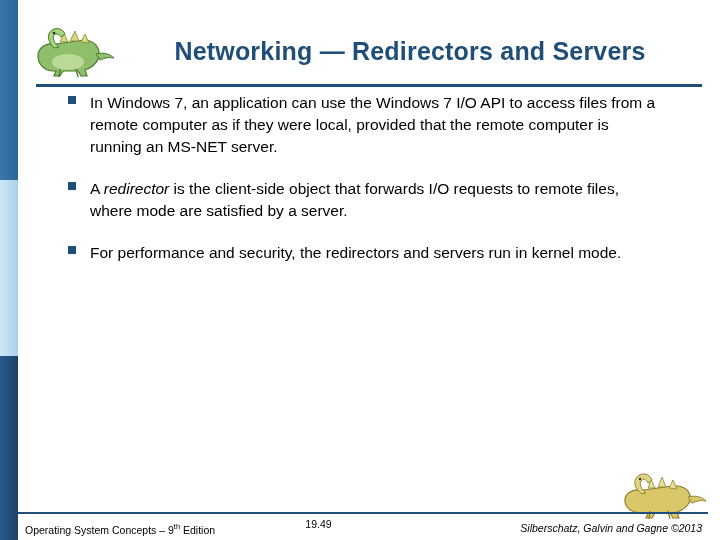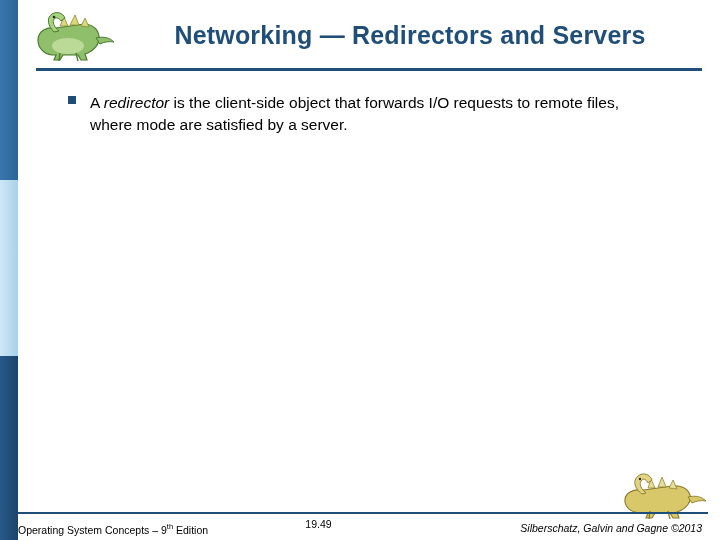--- a/index.html
+++ b/index.html
@@ -42,21 +42,21 @@
     left: 0; top: 356px;
     width: 18px; height: 184px;
     background: #1f4e79;
     background: linear-gradient(to right, #28598a, #1b4469);
   }
 
   
   .header {
     position: absolute;
     left: 0;
-    top: 0;
+    top: 16px;
     width: 720px;
     height: 76px;
   }
   .title {
     position: absolute;
     left: 120px;
     top: 21px;
     width: 580px;
     text-align: center;
     font-size: 25px;
@@ -131,21 +131,21 @@
     position: absolute;
     left: 0;
     top: 518px;
     width: 720px;
     height: 22px;
     font-size: 10.5px;
     color: #000000;
   }
   .footer-left {
     position: absolute;
-    left: 18px;
+    left: 25px;
     top: 4px;
     white-space: nowrap;
   }
   .footer-left sup {
     font-size: 7.5px;
     vertical-align: super;
   }
   .footer-center {
     position: absolute;
     left: 0;
@@ -189,26 +189,34 @@
 
     <ellipse cx="42" cy="38" rx="16" ry="8" fill="#c9e3a8" opacity="0.75"></ellipse>
   </svg>
 
   <div class="title">Networking — Redirectors and Servers</div>
   <div class="title-rule"></div>
 </div>
 
 <div class="content">
 
+  <div class="bullet">
+    <span class="marker"></span>
+    <span>In Windows 7, an application can use the Windows 7 I/O API to access files from a remote computer as if they were local, provided that the remote computer is running an MS-NET server.</span>
+  </div>
 
   <div class="bullet">
     <span class="marker"></span>
     <span>A </span><em>redirector</em><span> is the client-side object that forwards I/O requests to remote files, where mode are satisfied by a server.</span>
   </div>
 
+  <div class="bullet">
+    <span class="marker"></span>
+    <span>For performance and security, the redirectors and servers run in kernel mode.</span>
+  </div>
 
 </div>
 
 <svg class="dino-bottom" viewBox="0 0 104 56">
   <path d="M40 26 C28 24 20 30 21 38 C22 45 29 49 38 49 L44 49 L42 54 L48 54 L51 49 L66 49 L69 54 L75 54 L73 48 C82 45 88 38 86 31 C84 24 76 21 68 22 Z" fill="#d9c86a" stroke="#8a7a2a" stroke-width="1.1"></path>
   <path d="M44 24 L47 15 L51 24 Z" fill="#e6dd96" stroke="#8a7a2a" stroke-width="0.7"></path>
   <path d="M54 23 L58 13 L62 23 Z" fill="#e6dd96" stroke="#8a7a2a" stroke-width="0.7"></path>
   <path d="M65 24 L69 16 L73 25 Z" fill="#e6dd96" stroke="#8a7a2a" stroke-width="0.7"></path>
   <path d="M38 30 C31 25 28 17 34 12 C39 8 46 10 48 16 L44 19 C42 15 39 14 37 17 C35 20 37 25 42 29 Z" fill="#e3d485" stroke="#8a7a2a" stroke-width="0.9"></path>
   <circle cx="36" cy="15" r="1.2" fill="#2b2b2b"></circle>

